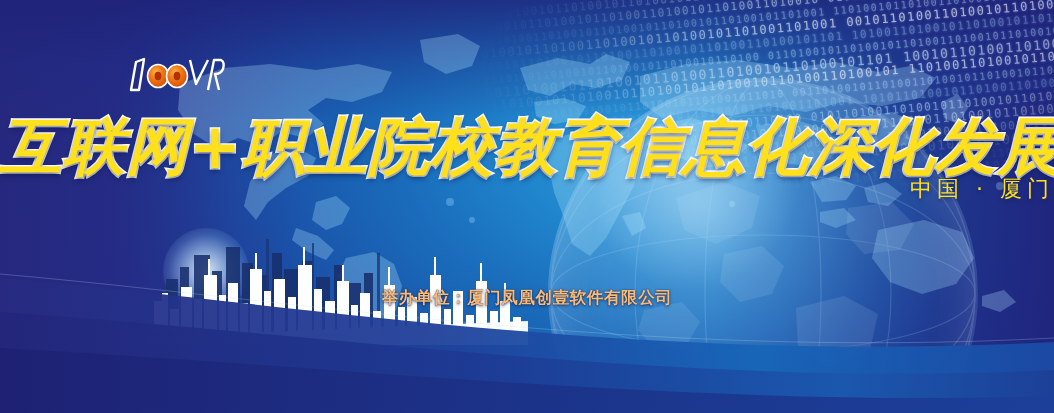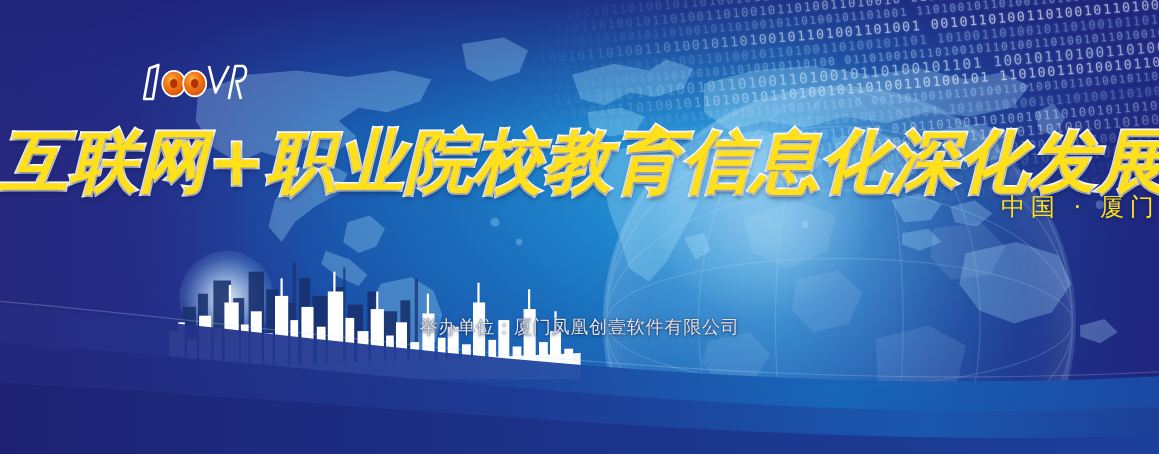--- a/index.html
+++ b/index.html
@@ -176,22 +176,22 @@
     line-height: 1;
   }
 
   .organizers {
     position: absolute;
     left: 0; right: 0; top: 286px;
     text-align: center;
   }
   .org-line {
     font-size: 16.5px;
-    font-weight: normal;
-    color: #e5e5e5;
+    font-weight: bold;
+    color: #fdba74;
     letter-spacing: 0.6px;
     line-height: 24px;
     text-shadow: 0 1px 3px rgba(5,25,75,0.70), 0 0 1px rgba(5,25,75,0.9);
   }
 </style>
 </head>
 <body>
 
 <div class="banner">
 

